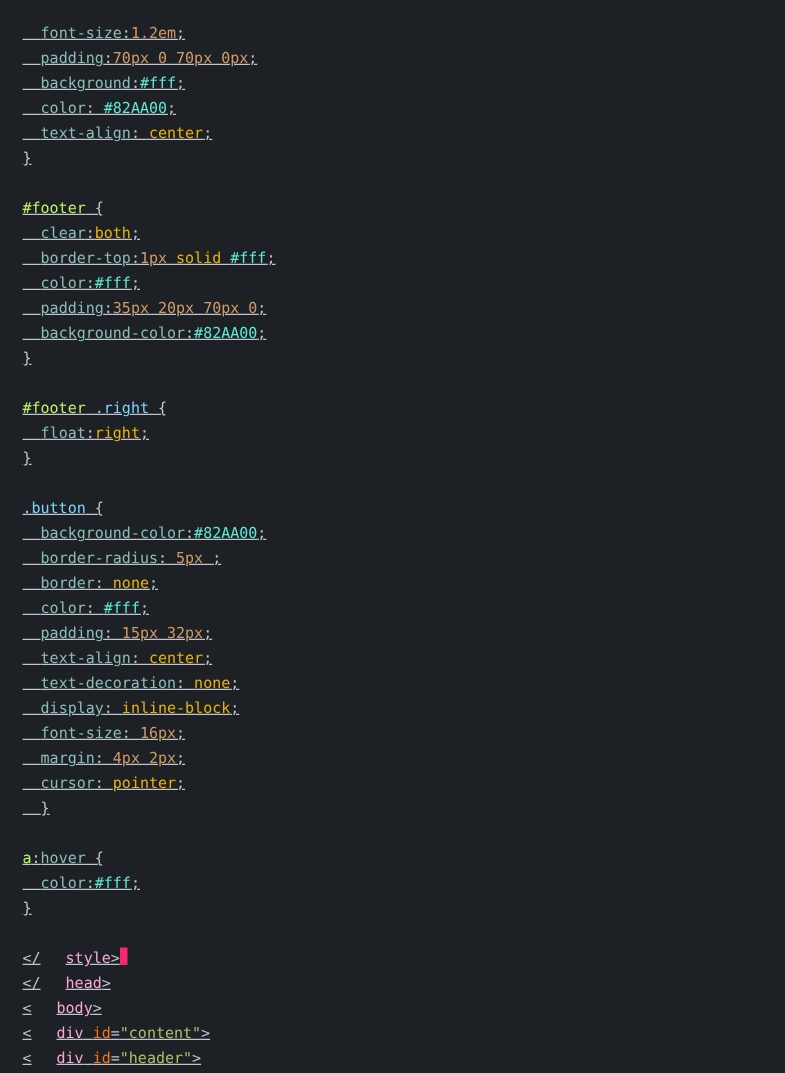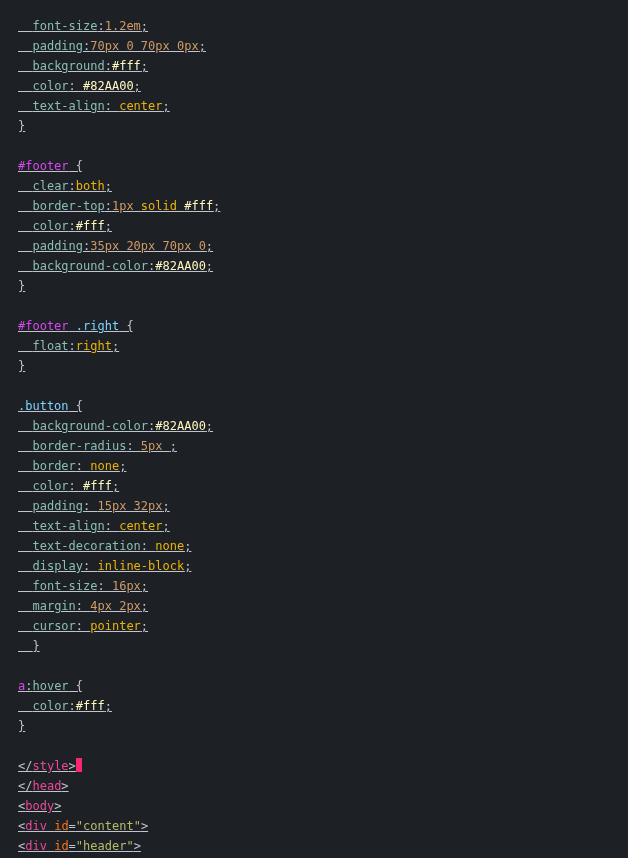--- a/index.html
+++ b/index.html
@@ -20,24 +20,24 @@
     text-decoration: underline;
   }
   .line {
     padding-left: 2px;
     height: 20px;
   }
   .prop   { color: #8abeb7; }      
   .punct  { color: #c0c5ce; }      
   .num    { color: #d19a66; }      
   .val    { color: #eab308; }      
-  .hex    { color: #fef9c3; }      
-  .sel    { color: #d946ef; }      
+  .hex    { color: #5eead4; }      
+  .sel    { color: #bef264; }      
   .cls    { color: #7dd3fc; }      
-  .tag    { color: #ec4899; }      
+  .tag    { color: #f9a8d4; margin-left: 20px; }      
   .bracket{ color: #c0c5ce; }      
   .attr   { color: #f97316; }      
   .str    { color: #b5bd68; }      
   .cursor {
     display:inline-block;
     width:6px;
     height:14px;
     background:#f92672;
     vertical-align: -2px;
   }

